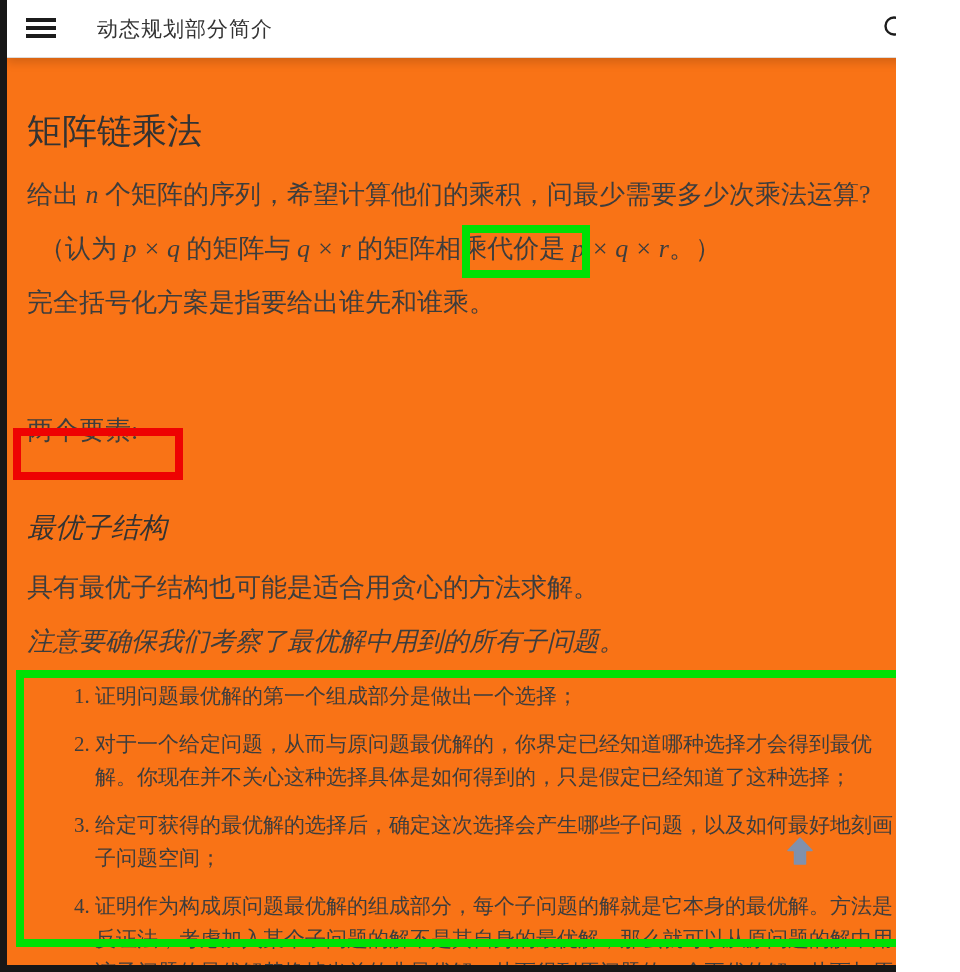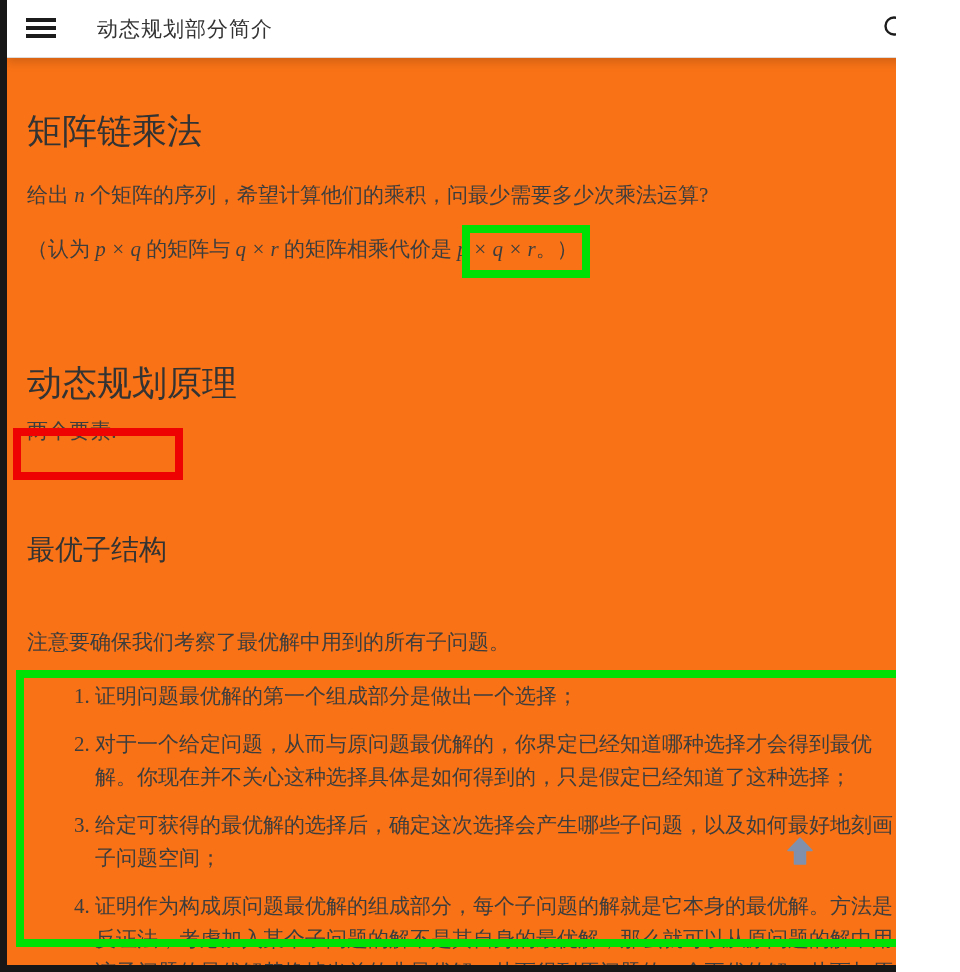--- a/index.html
+++ b/index.html
@@ -28,32 +28,32 @@
                  border-left:5px solid transparent; border-right:5px solid transparent; border-bottom:6px solid #555555; }
   .sb-arrow-down { position:absolute; left:3px; bottom:5px; width:0; height:0;
                    border-left:5px solid transparent; border-right:5px solid transparent; border-top:6px solid #555555; }
   .sb-thumb { position:absolute; left:1px; top:45px; width:13px; height:37px; background:#c1c1c1; }
 
   
   .content { position:absolute; left:7px; top:58px; width:930px; height:907px; z-index:1; color:#3d3d3d;border-radius:19px; }
   .blk { position:absolute; left:20px; }
   h1.doc { font-size:35px; font-weight:normal; color:#333333; line-height:44px; }
   h2.doc { font-size:28px; font-weight:normal; color:#333333; line-height:36px; }
-  p.doc  { font-size:21px; line-height:30px; color:#3d3d3d; }
+  p.doc  { font-size:26px; line-height:30px; color:#3d3d3d; }
   .math  { font-style:italic; }
 
   .h1-matrix { top:52px; }      
   .p-question { top:122px; }    
-  .p-cost { top:176px; }        
+  .p-cost { top:176px;margin-left:12px; }        
   .p-paren { top:230px; }       
   .h1-principle { top:304px; }  
   .p-elements { top:358px; }    
-  .h2-optimal { top:474px; }    
+  .h2-optimal { top:452px;font-style:italic; }    
   .p-greedy { top:515px; }      
-  .p-note { top:569px; }        
+  .p-note { top:569px;font-style:italic; }        
 
   ol.steps { position:absolute; left:20px; top:622px; width:885px;  
              font-size:21px; line-height:33px; color:#3d3d3d; padding-left:37px; }
   ol.steps li { margin-bottom:15px;margin-left:31px; }
 
   
   .ann { position:absolute; z-index:5; background:transparent; pointer-events:none; }
   .ann-green-formula { left:462px; top:225px; width:128px; height:53px; border:8px solid #00e004; }
   .ann-red-elements  { left:13px;  top:428px; width:170px; height:52px; border:8px solid #ee0202; }
   .ann-green-list    { left:16px;  top:670px; width:908px; height:277px; border:8px solid #00e004; }
@@ -82,27 +82,28 @@
   </div>
 
   <div class="content">
 
     <h1 class="doc blk h1-matrix">矩阵链乘法</h1>
 
     <p class="doc blk p-question"><span>给出 </span><span class="math">n</span><span> 个矩阵的序列，希望计算他们的乘积，问最少需要多少次乘法运算?</span></p>
 
     <p class="doc blk p-cost"><span>（认为 </span><span class="math">p × q</span><span> 的矩阵与 </span><span class="math">q × r</span><span> 的矩阵相乘代价是 </span><span class="math">p × q × r</span><span>。）</span></p>
 
+    <p class="doc blk p-paren">完全括号化方案是指要给出谁先和谁乘。</p>
 
-    <h1 class="doc blk h1-principle">动态规划原理</h1>
 
     <p class="doc blk p-elements">两个要素:</p>
 
     <h2 class="doc blk h2-optimal">最优子结构</h2>
 
+    <p class="doc blk p-greedy">具有最优子结构也可能是适合用贪心的方法求解。</p>
 
     <p class="doc blk p-note">注意要确保我们考察了最优解中用到的所有子问题。</p>
 
     <ol class="steps">
       <li>证明问题最优解的第一个组成部分是做出一个选择；</li>
       <li>对于一个给定问题，从而与原问题最优解的，你界定已经知道哪种选择才会得到最优解。你现在并不关心这种选择具体是如何得到的，只是假定已经知道了这种选择；</li>
       <li>给定可获得的最优解的选择后，确定这次选择会产生哪些子问题，以及如何最好地刻画子问题空间；</li>
       <li>证明作为构成原问题最优解的组成部分，每个子问题的解就是它本身的最优解。方法是反证法，考虑加入某个子问题的解不是其自身的最优解，那么就可以从原问题的解中用该子问题的最优解替换掉当前的非最优解，从而得到原问题的一个更优的解，从而与原问题最优解的</li>
     </ol>
   </div>

